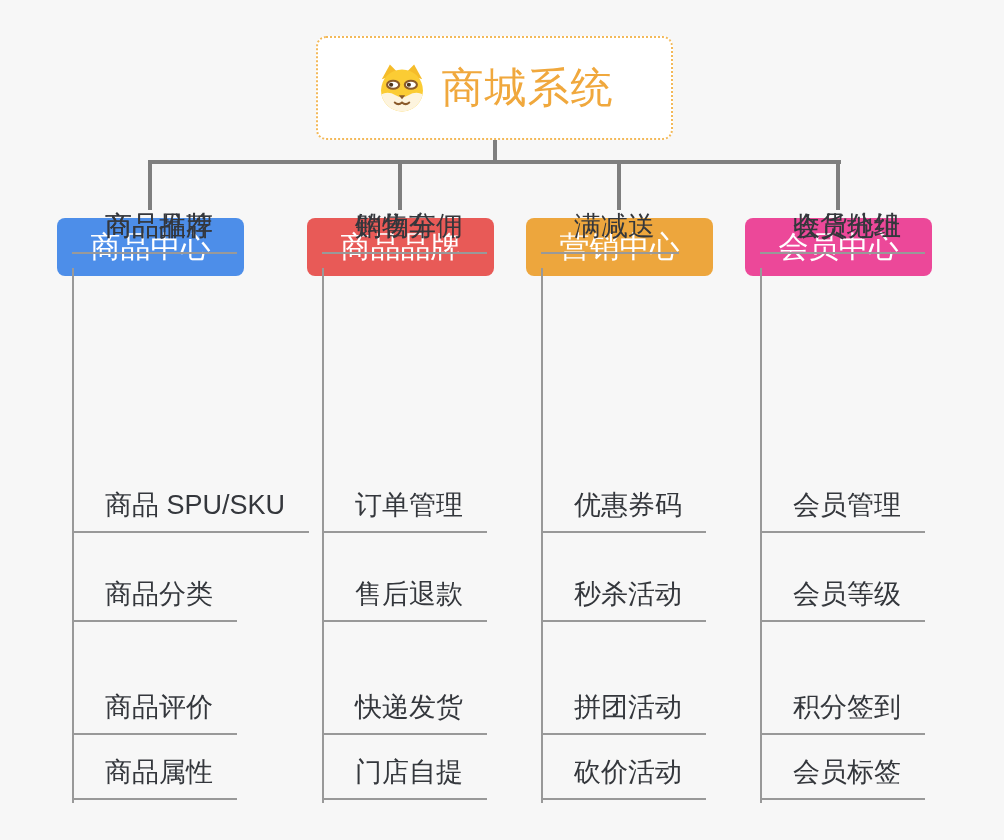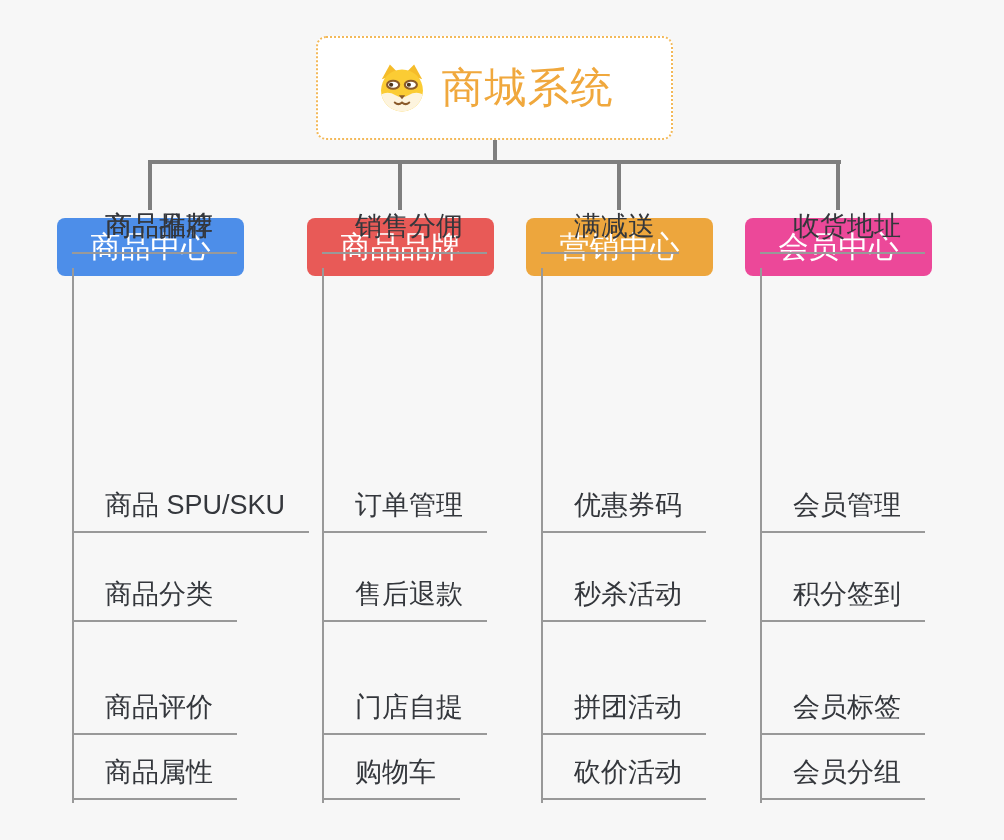--- a/index.html
+++ b/index.html
@@ -112,38 +112,40 @@
     <div class="leaf">商品属性</div>
     <div class="leaf">商品推荐</div>
     <div class="leaf">商品品牌</div>
   </div>
 
   <div class="branch" style="left:307px">
     <div class="branch-box" style="background-color: rgb(232, 90, 87);">商品品牌</div>
     <div class="rail"></div>
     <div class="leaf">订单管理</div>
     <div class="leaf">售后退款</div>
+    <div class="leaf">快递发货</div>
     <div class="leaf">门店自提</div>
     <div class="leaf">购物车</div>
     <div class="leaf">销售分佣</div>
   </div>
 
   <div class="branch" style="left:526px">
     <div class="branch-box" style="background-color: rgb(237, 166, 61);">营销中心</div>
     <div class="rail"></div>
     <div class="leaf">优惠券码</div>
     <div class="leaf">秒杀活动</div>
     <div class="leaf">拼团活动</div>
     <div class="leaf">砍价活动</div>
     <div class="leaf">满减送</div>
   </div>
 
   <div class="branch" style="left:745px">
     <div class="branch-box" style="background-color: #ec4899;">会员中心</div>
     <div class="rail"></div>
     <div class="leaf">会员管理</div>
+    <div class="leaf">会员等级</div>
     <div class="leaf">积分签到</div>
     <div class="leaf">会员标签</div>
     <div class="leaf">会员分组</div>
     <div class="leaf">收货地址</div>
   </div>
 
 </div>
 
 </body></html>

